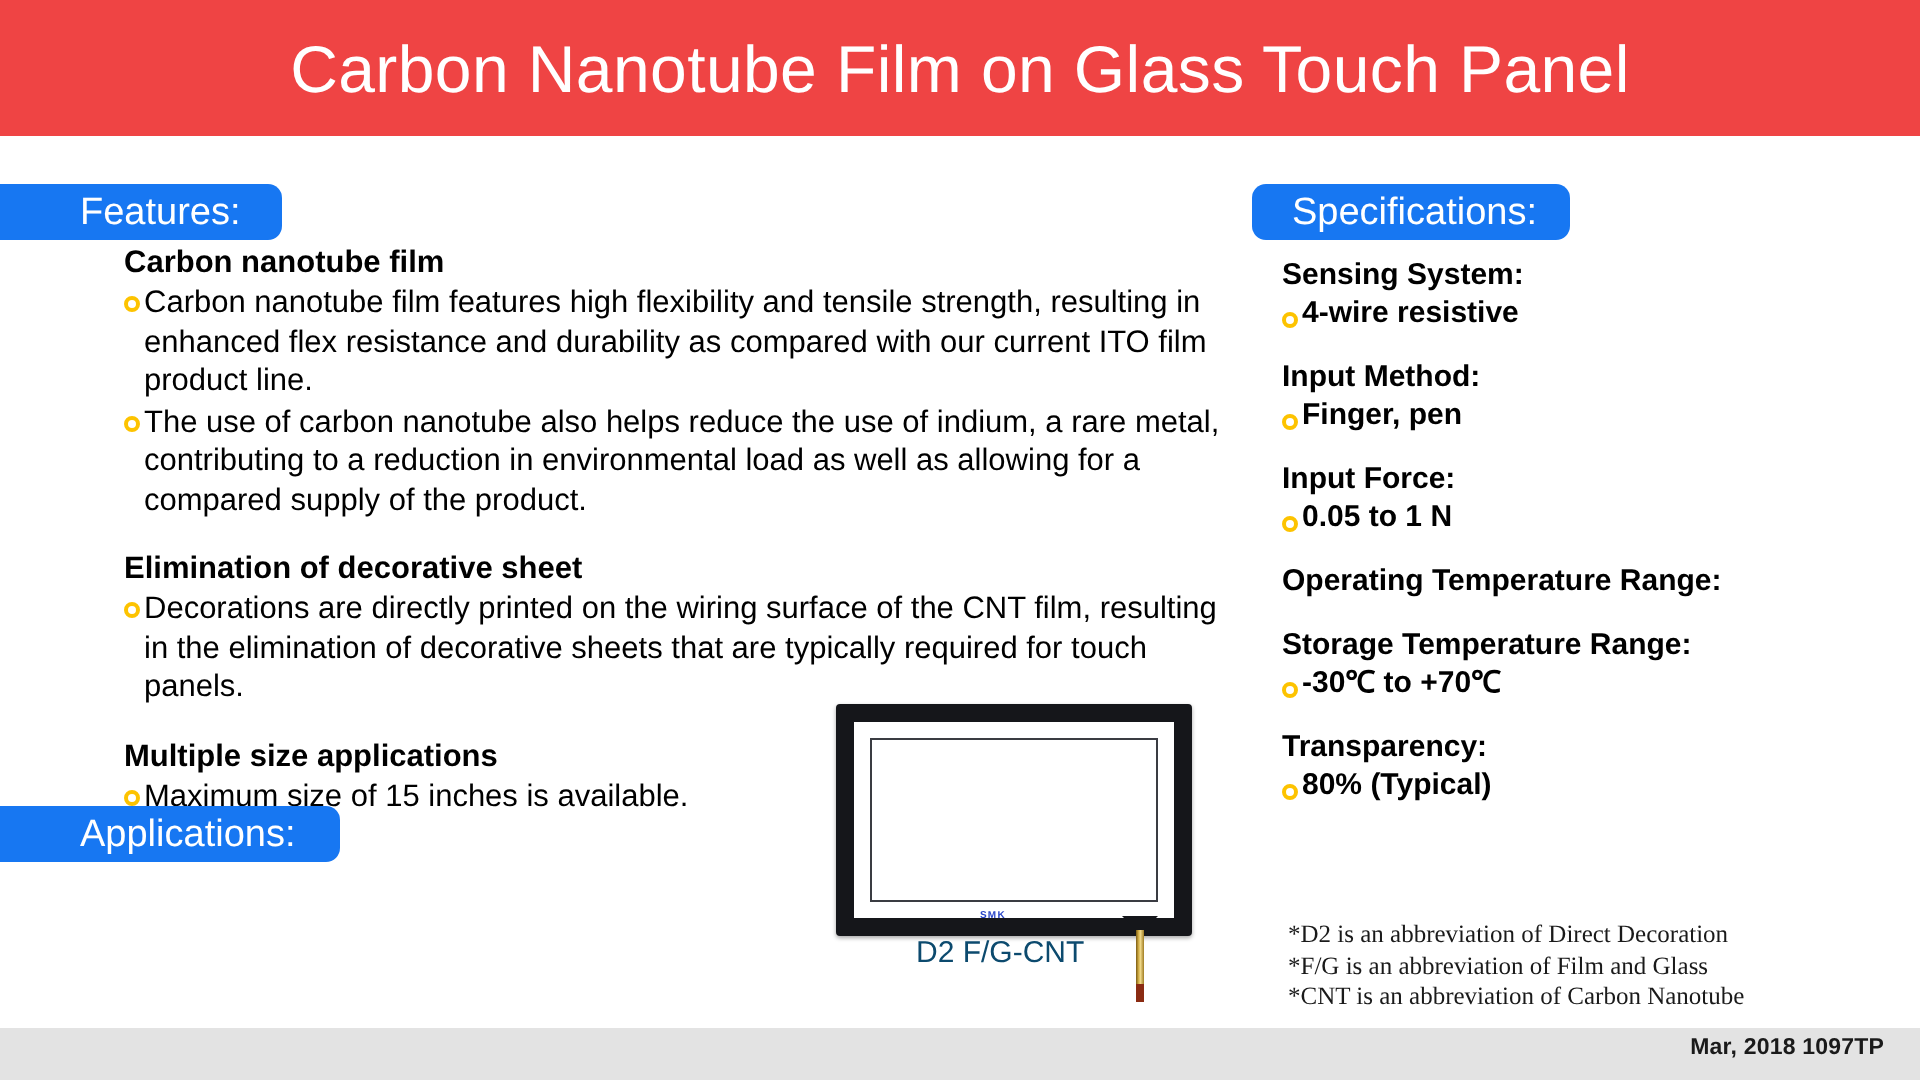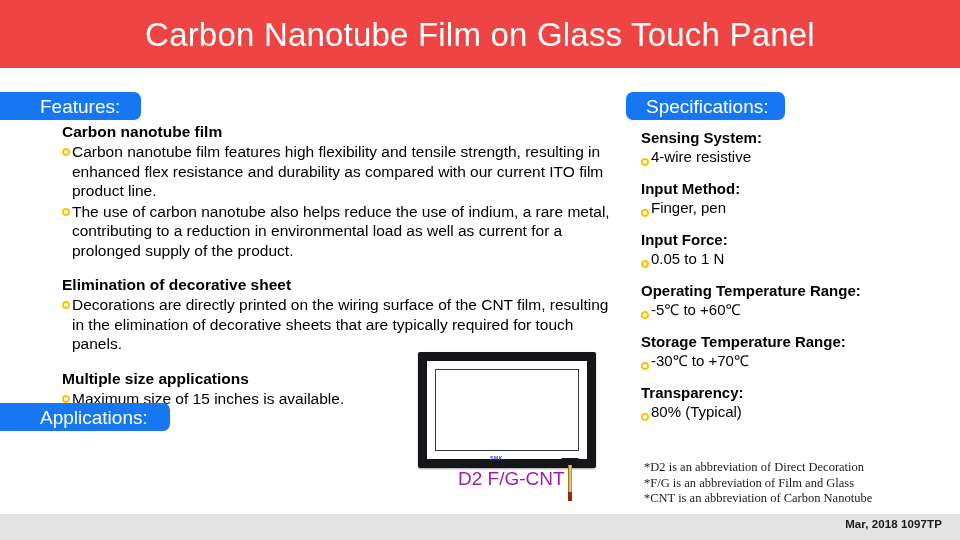--- a/index.html
+++ b/index.html
@@ -131,21 +131,22 @@
   }
   .spec-group { margin-bottom: 13px; }
   .spec-label {
     font-size: 15px;
     font-weight: bold;
     color: #000000;
     line-height: 19px;
   }
   .spec-row {
     display: flex;
-    align-items: flex-end;
+    align-items: center;
+    font-weight: bold;
   }
   .spec-value {
     font-size: 15px;
     color: #000000;
     line-height: 19px;
   }
 
   
   .footnotes {
     position: absolute;
@@ -223,22 +224,22 @@
     left: 150px;
     top: 140px;
     width: 4px;
     height: 9px;
     background: #8a2b12;
   }
   .panel-caption {
     position: absolute;
     left: 458px;
     top: 469px;
-    font-size: 19px;
-    color: #a21caf;
+    font-size: 15px;
+    color: #0c4a6e;
     line-height: 1;
     white-space: nowrap;
   }
 
   
   .footer-bar {
     position: absolute;
     left: 0;
     top: 514px;
     width: 960px;
@@ -273,21 +274,21 @@
   <div class="left-col">
 
     <div class="feat-group">
       <div class="feat-head">Carbon nanotube film</div>
       <div class="bullet-row">
         <span class="bullet"></span>
         <span class="bullet-text">Carbon nanotube film features high flexibility and tensile strength, resulting in enhanced flex resistance and durability as compared with our current ITO film product line.</span>
       </div>
       <div class="bullet-row">
         <span class="bullet"></span>
-        <span class="bullet-text">The use of carbon nanotube also helps reduce the use of indium, a rare metal, contributing to a reduction in environmental load as well as current for a prolonged supply of the product.</span>
+        <span class="bullet-text">The use of carbon nanotube also helps reduce the use of indium, a rare metal, contributing to a reduction in environmental load as well as allowing for a compared supply of the product.</span>
       </div>
     </div>
 
     <div class="feat-group">
       <div class="feat-head">Elimination of decorative sheet</div>
       <div class="bullet-row">
         <span class="bullet"></span>
         <span class="bullet-text">Decorations are directly printed on the wiring surface of the CNT film, resulting in the elimination of decorative sheets that are typically required for touch panels.</span>
       </div>
     </div>
@@ -332,24 +333,20 @@
     <div class="spec-group">
       <div class="spec-label">Input Force:</div>
       <div class="spec-row">
         <span class="bullet"></span>
         <span class="spec-value">0.05 to 1 N</span>
       </div>
     </div>
 
     <div class="spec-group">
       <div class="spec-label">Operating Temperature Range:</div>
-      <div class="spec-row">
-        <span class="bullet"></span>
-        <span class="spec-value">-5℃ to +60℃</span>
-      </div>
     </div>
 
     <div class="spec-group">
       <div class="spec-label">Storage Temperature Range:</div>
       <div class="spec-row">
         <span class="bullet"></span>
         <span class="spec-value">-30℃ to +70℃</span>
       </div>
     </div>
 

